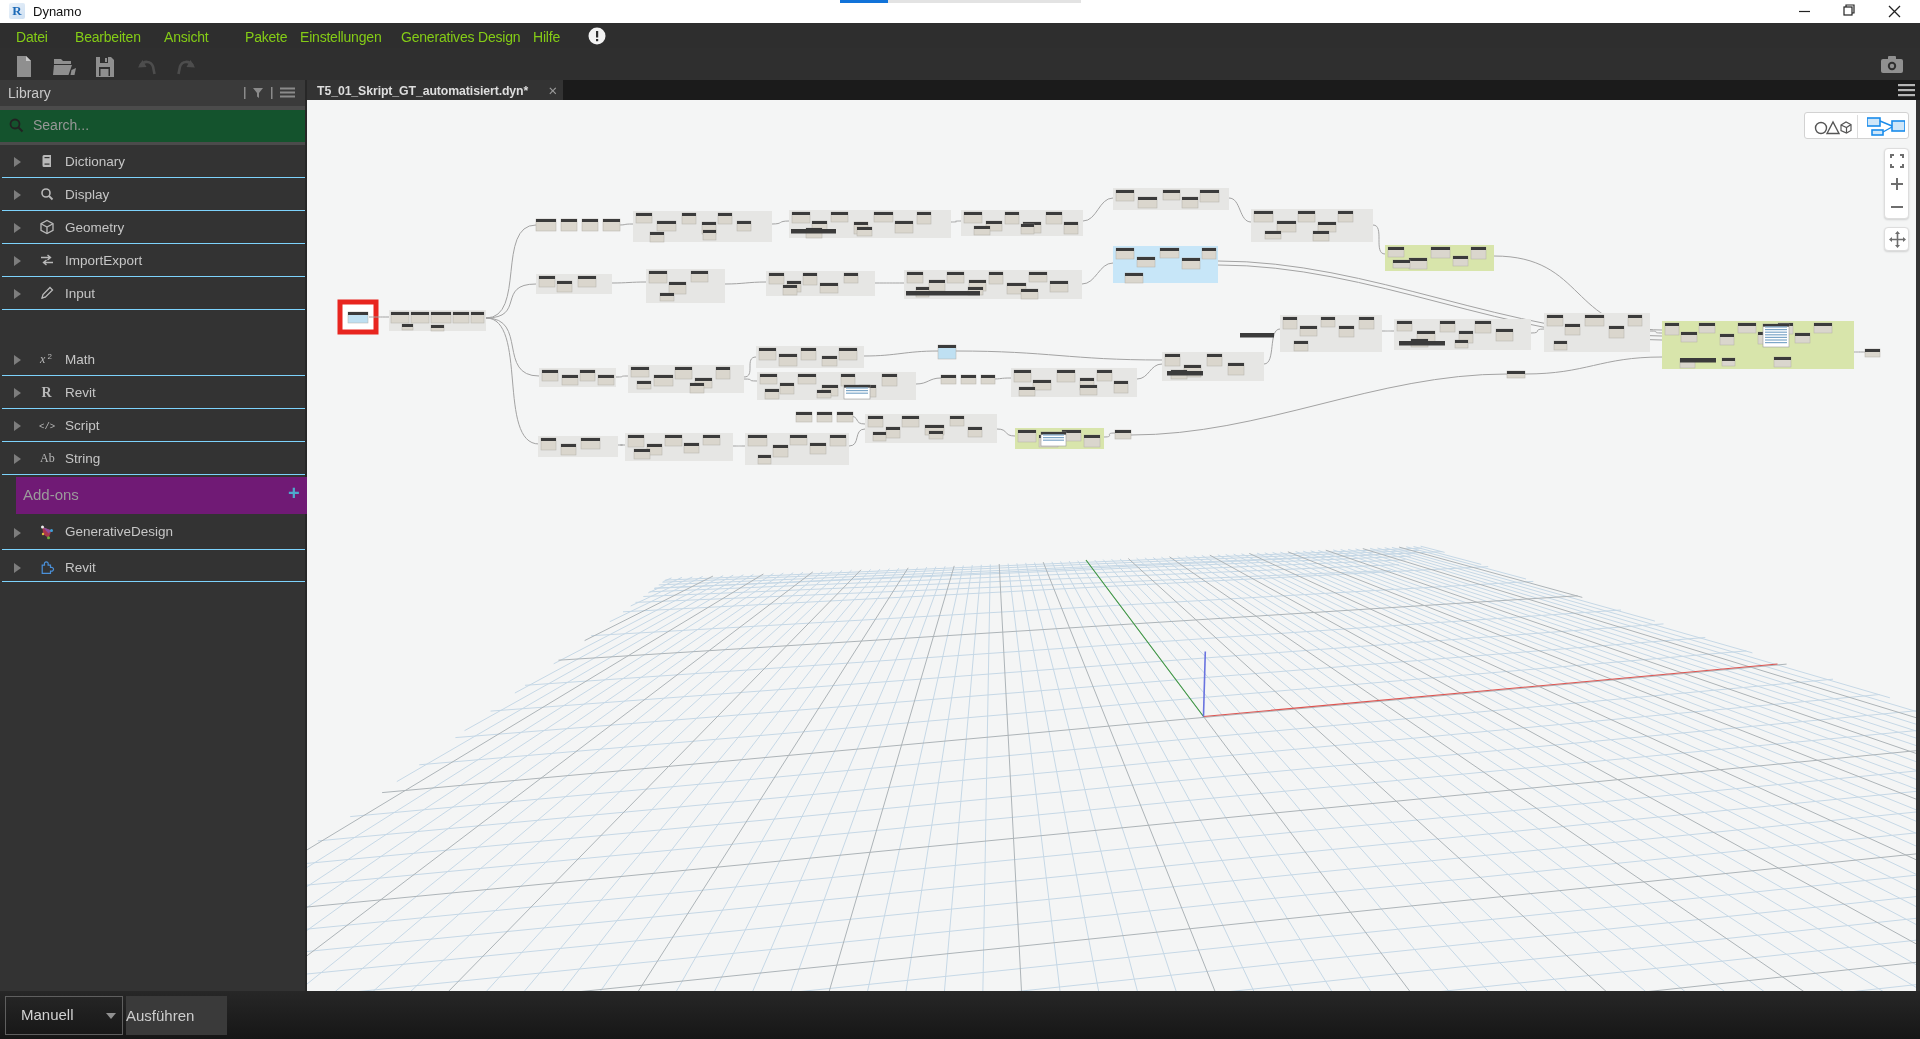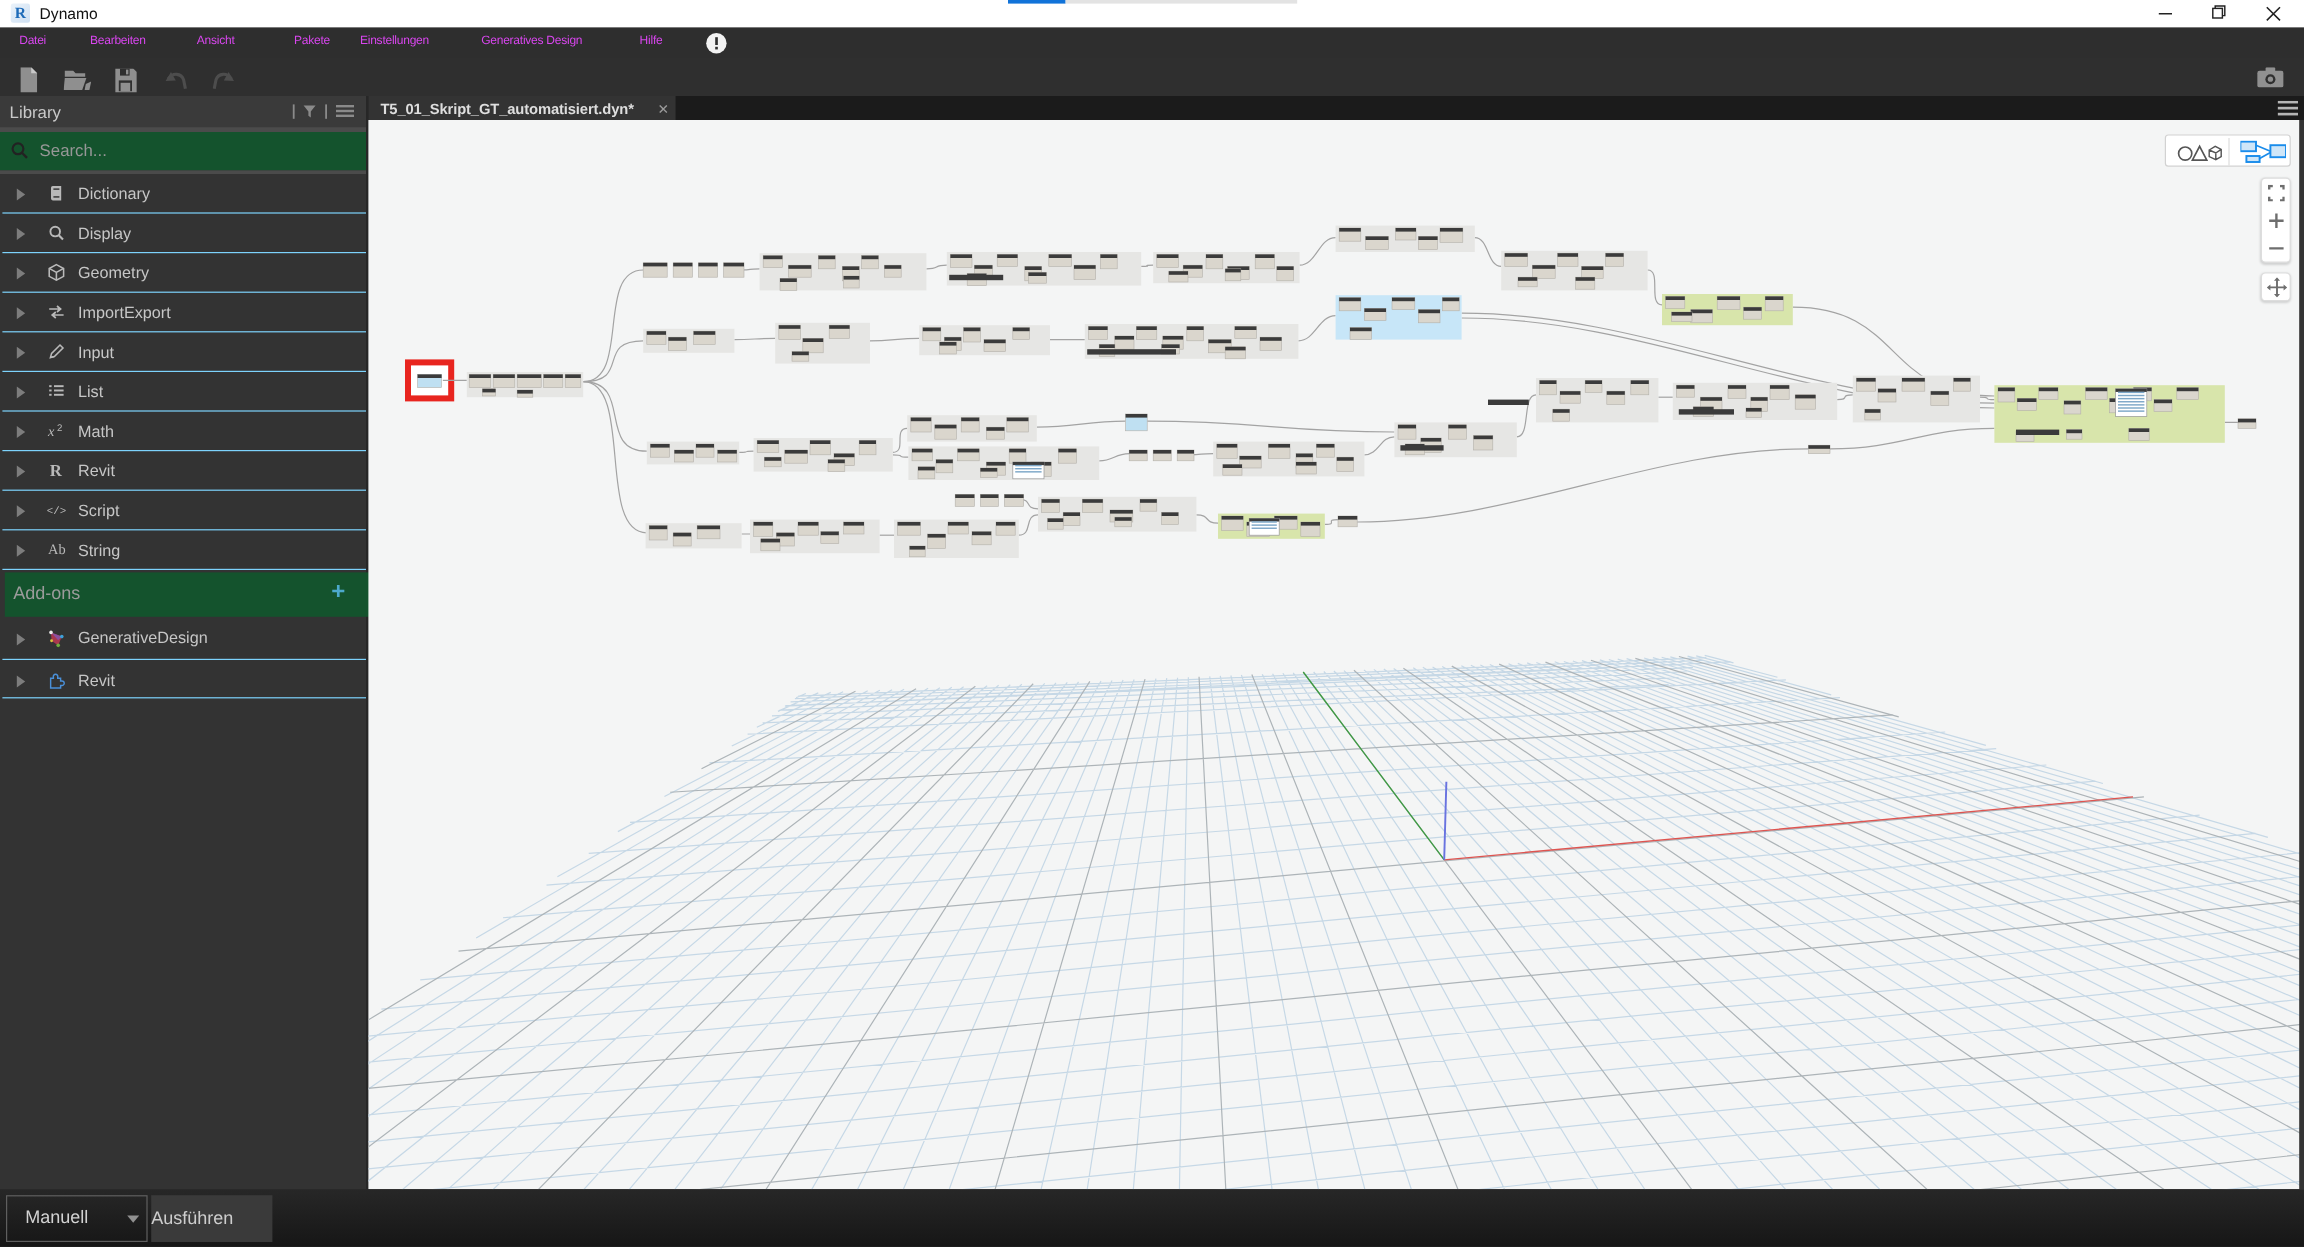--- a/index.html
+++ b/index.html
@@ -2,32 +2,32 @@
 <html><head><meta charset="utf-8"><style>
 *{margin:0;padding:0;box-sizing:border-box}
 html,body{width:1920px;height:1039px;overflow:hidden;font-family:"Liberation Sans",sans-serif;background:#333}
 #titlebar{position:absolute;left:0;top:0;width:1920px;height:23px;background:#fff}
 #tlogo{position:absolute;left:9px;top:3px;width:16px;height:16px;background:linear-gradient(135deg,#eaf2fa,#cfe0f2);border-radius:2px;color:#1e6bb8;font-weight:bold;font-size:13px;text-align:center;line-height:16px;font-family:"Liberation Serif",serif}
 #ttext{position:absolute;left:33px;top:4px;font-size:13px;color:#111}
 #prog1{position:absolute;left:840px;top:0;width:48px;height:2.5px;background:#1173d9}
 #prog2{position:absolute;left:888px;top:0;width:193px;height:2.5px;background:#e3e3e3}
 .wbtn{position:absolute;top:0;height:23px;width:34px}
 #menubar{position:absolute;left:0;top:23px;width:1920px;height:25px;background:#2e2e2e}
-.mi{position:absolute;top:6px;font-size:10px;letter-spacing:-0.2px;color:#d946ef}
+.mi{position:absolute;top:6px;font-size:14px;letter-spacing:-0.2px;color:#84cc16}
 #toolbar{position:absolute;left:0;top:48px;width:1920px;height:32px;background:#2f2f2f}
 #lib{position:absolute;left:0;top:80px;width:307px;height:911px;background:#333;border-right:2px solid #272727}
 #libhdr{position:absolute;left:0;top:0;width:100%;height:26px;background:#3a3a3a;color:#c9c9c9;font-size:14px;padding:5px 0 4px 8px}
 #libsep{position:absolute;left:0;top:26px;width:100%;height:4px;background:#4b4b4b}
 #search{position:absolute;left:0;top:30px;width:100%;height:32px;background:#14532d;color:#979797;font-size:14px}
 #search span{position:absolute;left:33px;top:7px}
 .librow{position:absolute;left:2px;width:303px;height:33px;border-bottom:1px solid #7dd3fc}
 .arr{position:absolute;left:12px;top:12px;width:0;height:0;border-left:7px solid #7d7d7d;border-top:5px solid transparent;border-bottom:5px solid transparent}
 .ric{position:absolute;left:37px;top:8px}
 .rlb{position:absolute;left:63px;top:9px;font-size:13.5px;color:#c6c6c6}
-.addhdr{position:absolute;left:4px;top:397px;width:100%;height:37px;background:#14532d}
+.addhdr{position:absolute;left:16px;top:397px;width:100%;height:37px;background:#701a75}
 .addhdr span{position:absolute;left:7px;top:9px;color:#9b9b9b;font-size:15px}
 .addhdr .plus{left:272px;top:5px;color:#4da9cc;font-size:20px;font-weight:bold}
 #tabstrip{position:absolute;left:307px;top:80px;width:1613px;height:20px;background:#1b1b1b}
 #tab{position:absolute;left:0;top:0;width:256px;height:20px;background:#333}
 #tab .ttxt{position:absolute;left:10px;top:4px;font-size:12.3px;font-weight:bold;letter-spacing:-0.1px;color:#dedede;white-space:nowrap}
 #tab #tabx{position:absolute;left:241px;top:4px;font-size:11.5px;color:#9a9a9a}
 #tsburger{position:absolute;right:5px;top:4px}
 #canvas{position:absolute;left:307px;top:100px;width:1613px;height:891px;background:#f4f5f5}
 #rightedge{position:absolute;left:1916px;top:100px;width:4px;height:891px;background:#333}
 #switcher{position:absolute;left:1804px;top:112px;width:105px;height:27px;background:#fff;border:1px solid #d2d2d2;border-radius:3px}
@@ -154,32 +154,20 @@
         </svg></span>
       <span class="rlb">ImportExport</span>
     </div>
     <div class="librow" style="top:197px">
       <span class="arr"></span>
       <span class="ric"><svg width="16" height="16" viewBox="0 0 16 16">
           <path d="M3 13l1-3.5 7-7 2.5 2.5-7 7z" fill="none" stroke="#b9b9b9" stroke-width="1.3"></path>
           <path d="M3 13l3.4-1" stroke="#b9b9b9" stroke-width="1.3"></path>
         </svg></span>
       <span class="rlb">Input</span>
-    </div>
-    <div class="librow" style="top:230px">
-      <span class="arr"></span>
-      <span class="ric"><svg width="16" height="16" viewBox="0 0 16 16">
-          <rect x="2" y="3.0" width="2" height="1.6" fill="#b9b9b9"></rect>
-          <rect x="6" y="3.0" width="8" height="1.6" fill="#b9b9b9"></rect>
-          <rect x="2" y="6.6" width="2" height="1.6" fill="#b9b9b9"></rect>
-          <rect x="6" y="6.6" width="8" height="1.6" fill="#b9b9b9"></rect>
-          <rect x="2" y="10.2" width="2" height="1.6" fill="#b9b9b9"></rect>
-          <rect x="6" y="10.2" width="8" height="1.6" fill="#b9b9b9"></rect>
-        </svg></span>
-      <span class="rlb">List</span>
     </div>
     <div class="librow" style="top:263px">
       <span class="arr"></span>
       <span class="ric"><svg width="16" height="16" viewBox="0 0 16 16">
           <text x="1" y="12" font-family="Liberation Serif" font-style="italic" font-size="12" fill="#b9b9b9">x</text>
           <text x="8.5" y="8" font-family="Liberation Sans" font-size="8" fill="#b9b9b9">2</text>
         </svg></span>
       <span class="rlb">Math</span>
     </div>
     <div class="librow" style="top:296px">

